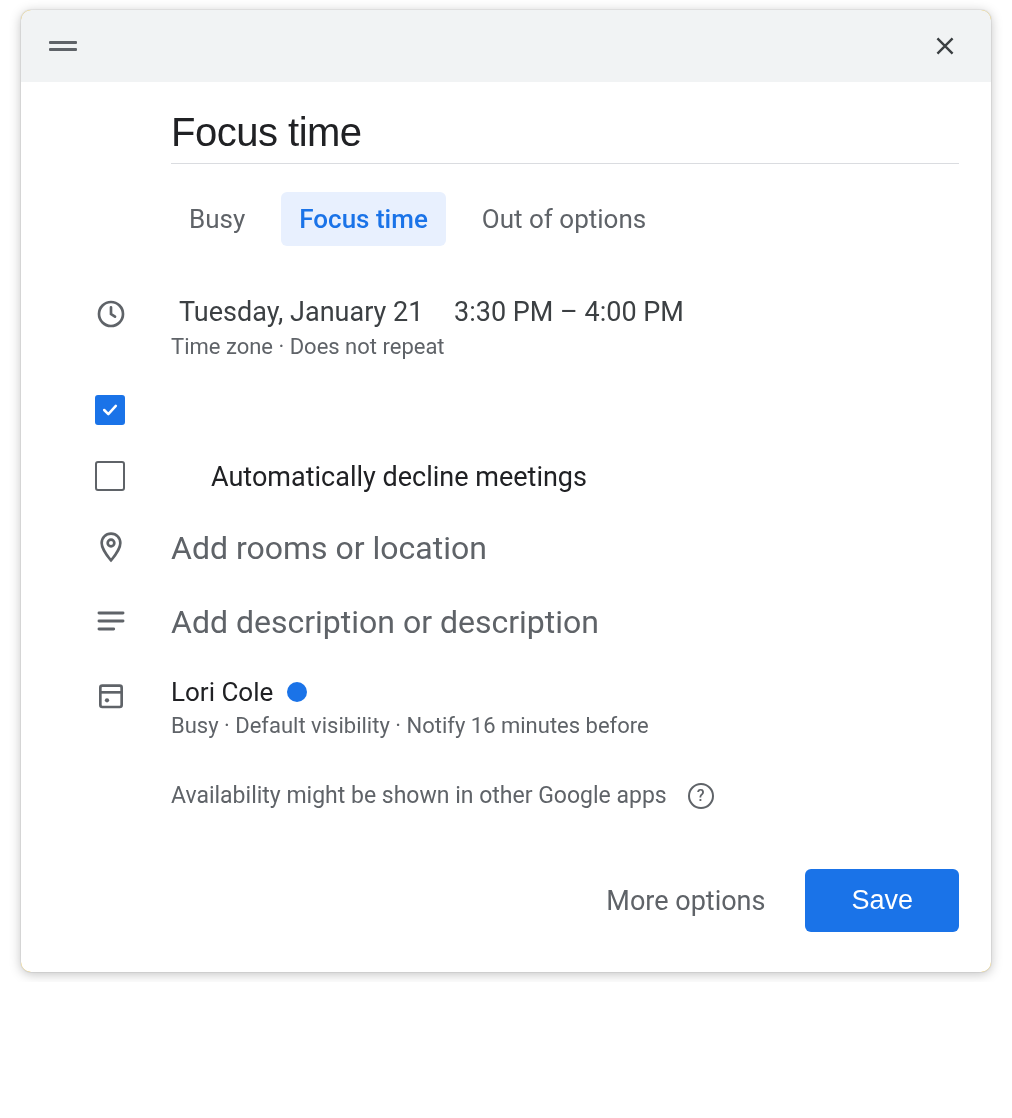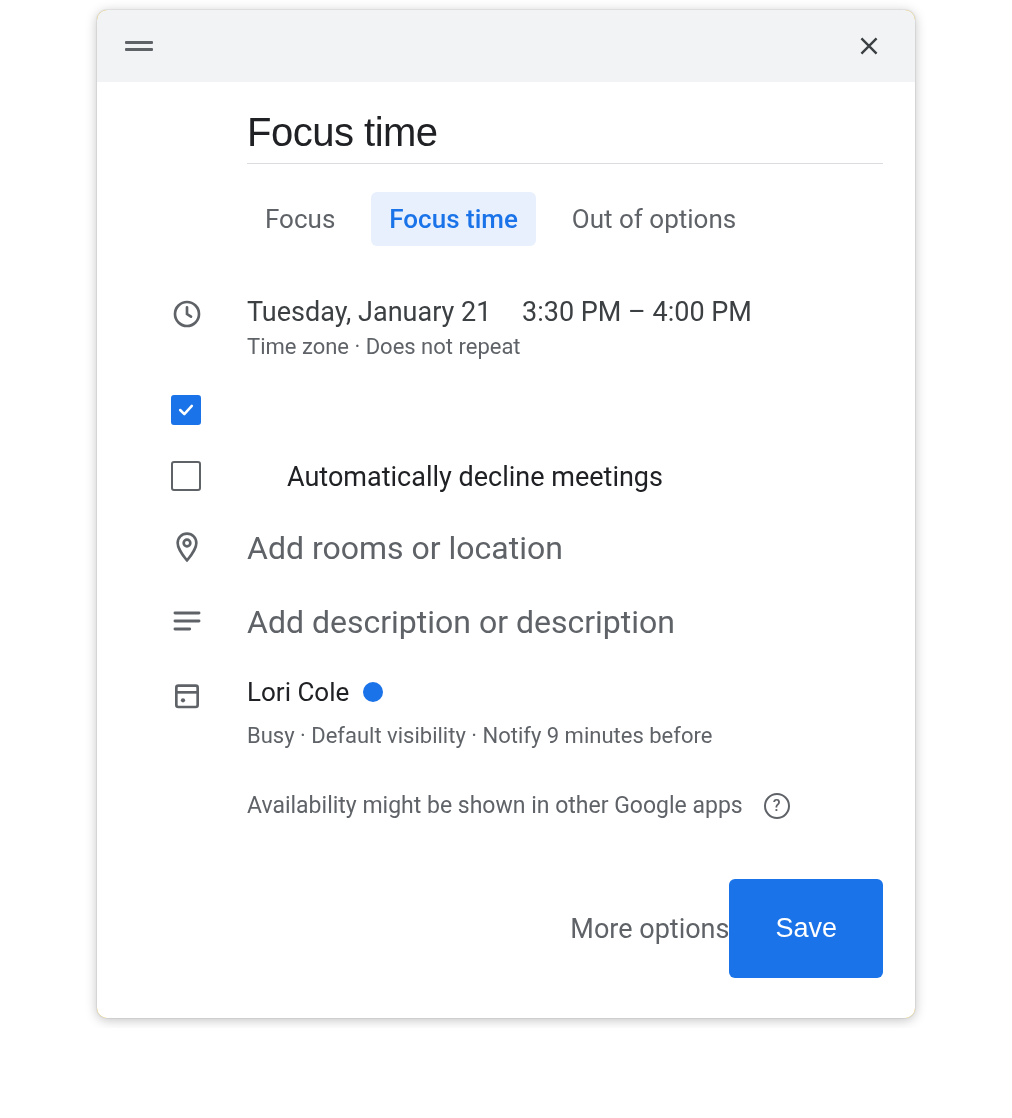--- a/index.html
+++ b/index.html
@@ -9,21 +9,21 @@
     }
     body {
       font-family: 'Google Sans', Roboto, Arial, sans-serif;
       background: #fff;
       display: flex;
       justify-content: center;
       align-items: flex-start;
       padding: 10px;
     }
     .modal {
-      width: 818px;
+      width: 970px;
       background: #eab308;
       border-radius: 10px;
       box-shadow: 0 2px 12px rgba(0,0,0,0.25), 0 0 0 1px rgba(0,0,0,0.05);
       overflow: hidden;
     }
     .modal-header {
       height: 72px;
       background: #f1f3f4;
       display: flex;
       align-items: center;
@@ -113,20 +113,21 @@
       height: 32px;
       color: #5f6368;
     }
     .content-col {
       flex: 1;
     }
     .time-line {
       font-size: 27px;
       color: #3c4043;
       margin-bottom: 6px;
+      margin-left: 8px;
     }
     .time-line .date-part {
       margin-right: 24px;
     }
     .sub-line {
       font-size: 22px;
       color: #5f6368;
     }
     .checkbox-col {
       width: 118px;
@@ -189,21 +190,21 @@
       font-size: 32px;
       color: #5f6368;
       cursor: pointer;
     }
     .owner-line {
       display: flex;
       align-items: center;
       gap: 14px;
       font-size: 26px;
       color: #202124;
-      margin-bottom: 16px;
+      margin-bottom: 6px;
     }
     .owner-dot {
       width: 20px;
       height: 20px;
       background: #1a73e8;
       border-radius: 50%;
     }
     .availability-row {
       margin-left: 118px;
       margin-top: 44px;
@@ -223,33 +224,34 @@
       justify-content: center;
       font-size: 16px;
       cursor: pointer;
       color: #5f6368;
       font-weight: 500;
     }
     .footer {
       display: flex;
       justify-content: flex-end;
       align-items: center;
+      gap: 40px;
       margin-top: 60px;
       padding-right: 0;
     }
     .more-options {
       font-size: 27px;
       color: #5f6368;
       cursor: pointer;
     }
     .save-btn {
       background: #1a73e8;
       color: #fff;
       font-size: 27px;
-      padding: 34px 46px;
+      padding: 16px 46px;
       border-radius: 6px;
       border: none;
       cursor: pointer;
       font-weight: 500;
     }
   </style>
 </head>
 <body>
 
 <div class="modal">
@@ -265,21 +267,21 @@
     </div>
   </div>
 
   <div class="modal-body">
 
     <div class="title-row">
       <input type="text" class="title-input" value="Focus time" style="">
     </div>
 
     <div class="tabs-row">
-      <div class="tab">Focus</div>
+      <div class="tab">Busy</div>
       <div class="tab active">Focus time</div>
       <div class="tab">Out of options</div>
     </div>
 
     <div class="row">
       <div class="icon-col">
         <svg viewBox="0 0 24 24">
             <circle cx="12" cy="12" r="9" fill="none" stroke="currentColor" stroke-width="2"></circle>
             <path d="M12 7 V12 L15 14" fill="none" stroke="currentColor" stroke-width="2" stroke-linecap="round"></path>
           </svg>
@@ -341,21 +343,21 @@
             <rect x="4" y="5" width="16" height="16" rx="1.5" fill="none" stroke="currentColor" stroke-width="2"></rect>
             <path d="M4 10 H20" stroke="currentColor" stroke-width="2"></path>
             <circle cx="9" cy="16" r="1.6" fill="currentColor"></circle>
           </svg>
       </div>
       <div class="content-col">
         <div class="owner-line">
           <span>Lori Cole</span>
           <span class="owner-dot"></span>
         </div>
-        <div class="sub-line">Busy · Default visibility · Notify 9 minutes before</div>
+        <div class="sub-line">Busy · Default visibility · Notify 16 minutes before</div>
       </div>
     </div>
 
     <div class="availability-row">
       <span>Availability might be shown in other Google apps</span>
       <span class="help-icon">?</span>
     </div>
 
     <div class="footer">
       <span class="more-options">More options</span>

